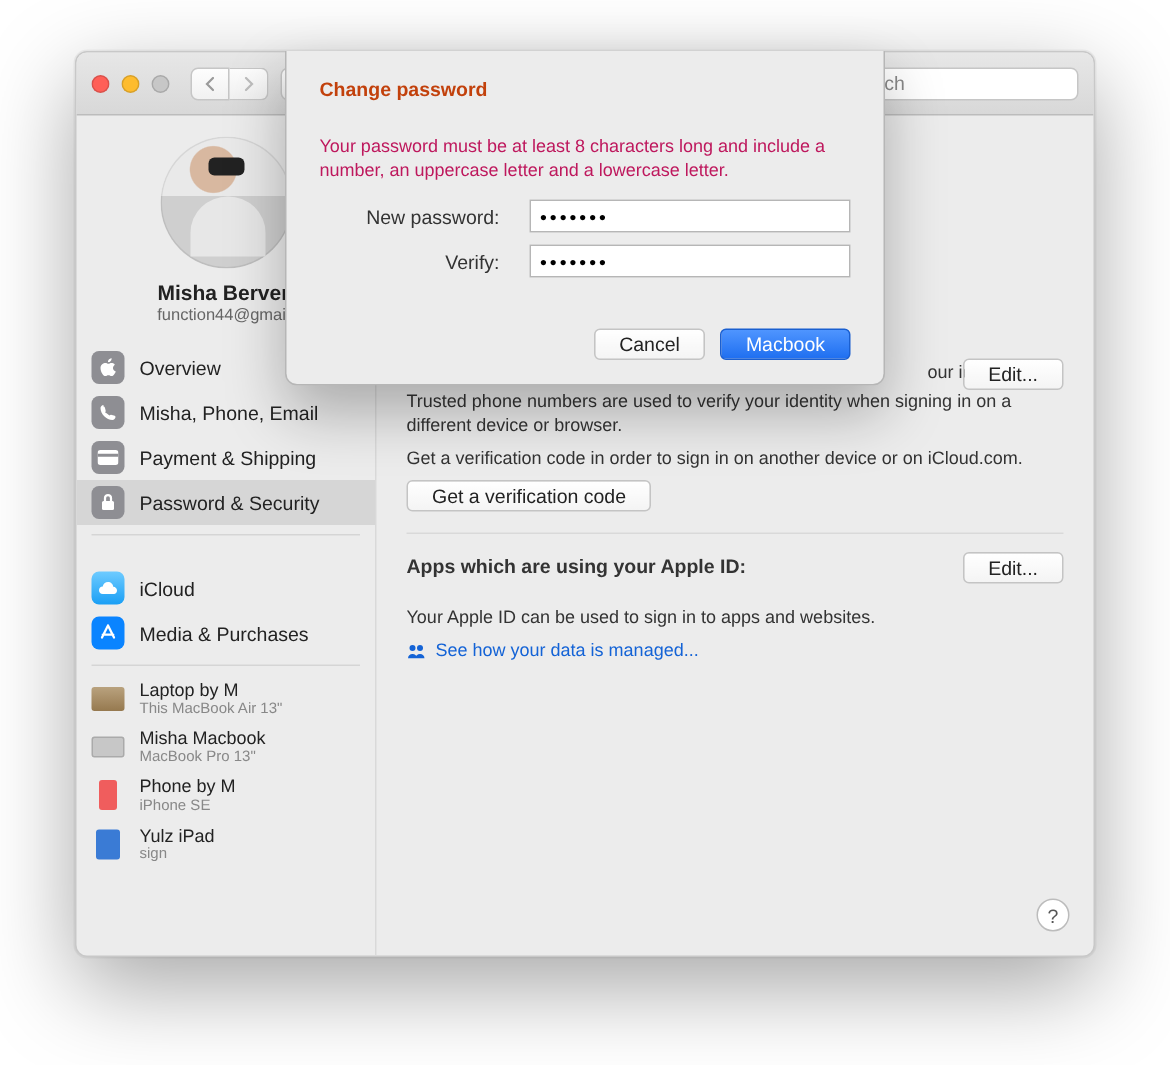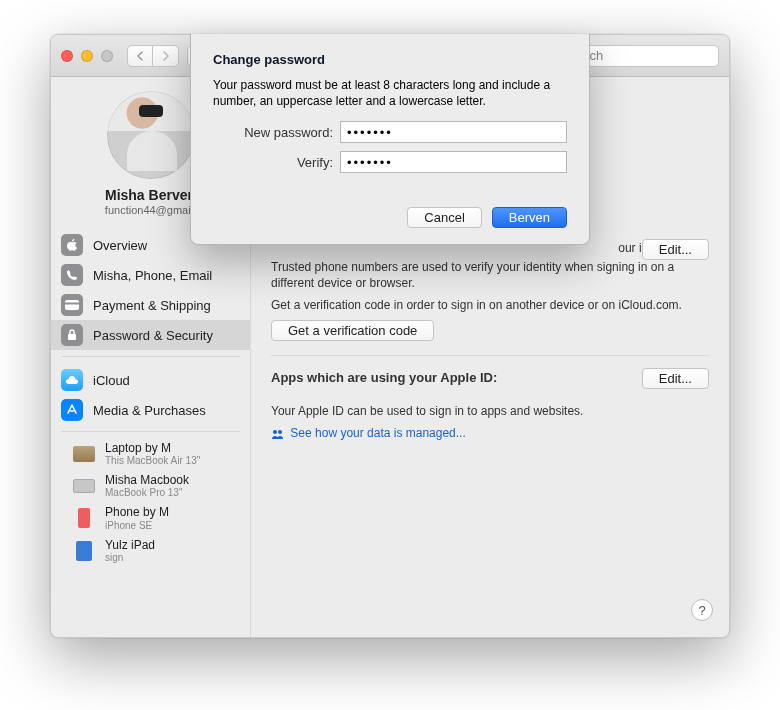--- a/index.html
+++ b/index.html
@@ -95,24 +95,24 @@
     display:flex;align-items:center;height:30px;padding:0 10px;gap:10px;
     font-size:13px;color:#222;
   }
   .navitem .icon{
     width:22px;height:22px;border-radius:5px;display:flex;align-items:center;justify-content:center;
     color:#fff;font-size:13px;
   }
   .navitem.selected{background:#d6d6d6;}
   .nav-sep{height:1px;background:#d5d5d5;margin:6px 10px;}
 
-  .services{margin-top:8px;}
+  .services{margin-top:20px;}
   .devices{margin-top:6px; padding-bottom:4px;}
   .deviceitem{
-    display:flex;align-items:center;padding:4px 22px;gap:10px;
+    display:flex;align-items:center;padding:4px 10px;gap:10px;
   }
   .diagicon{width:22px;height:16px;border-radius:2px;}
   .devlines{line-height:1.1;}
   .devname{font-size:12px;color:#222;}
   .devsub{font-size:10px;color:#888;}
 
   
   .content{flex:1;padding:14px 20px;overflow:hidden;position:relative;color:#333;}
   .secheader{font-weight:700;font-size:13px;margin-bottom:18px;}
   .sectxt{font-size:12px;color:#333;line-height:1.35;margin-bottom:6px;}
@@ -139,23 +139,23 @@
     top:34px;
     width:400px;
     background:#ececec;
     border:1px solid #b6b6b6;
     border-top:none;
     border-radius:0 0 8px 8px;
     box-shadow:0 18px 40px rgba(0,0,0,0.28);
     padding:18px 22px 16px;
     z-index:10;
   }
-  .sheet h3{margin:0 0 10px;font-size:13px;font-weight:700;color:#0f172a;}
-  .sheet p{margin:0 0 12px;font-size:12px;color:#000000;line-height:1.35;}
-  .formrow{display:flex;align-items:center;margin-bottom:8px;gap:7px;}
+  .sheet h3{margin:0 0 22px;font-size:13px;font-weight:700;color:#c2410c;}
+  .sheet p{margin:0 0 12px;font-size:12px;color:#be185d;line-height:1.35;}
+  .formrow{display:flex;align-items:center;margin-bottom:8px;gap:20px;}
   .formrow label{width:120px;text-align:right;font-size:13px;}
   .formrow input{
     flex:1;height:22px;border:1px solid #b6b6b6;border-radius:0;background:#fff;
     padding:0 6px;font-size:13px;letter-spacing:2px;
   }
   .sheet-actions{display:flex;justify-content:flex-end;gap:10px;margin-top:34px;text-align:right;}
   .primarybtn{
     padding:2px 16px;border-radius:4px;border:1px solid #1a5fd0;
     background:linear-gradient(#4f95ff,#1f6ff0);color:#fff;font-size:13px;
   }
@@ -352,15 +352,15 @@
   <div class="formrow">
     <label>New password:</label>
     <input type="text" value="•••••••" style="">
   </div>
   <div class="formrow">
     <label>Verify:</label>
     <input type="text" value="•••••••" style="">
   </div>
   <div class="sheet-actions">
     <span class="macbtn">Cancel</span>
-    <span class="primarybtn">Berven</span>
+    <span class="primarybtn">Macbook</span>
   </div>
 </div>
 
 </body></html>

